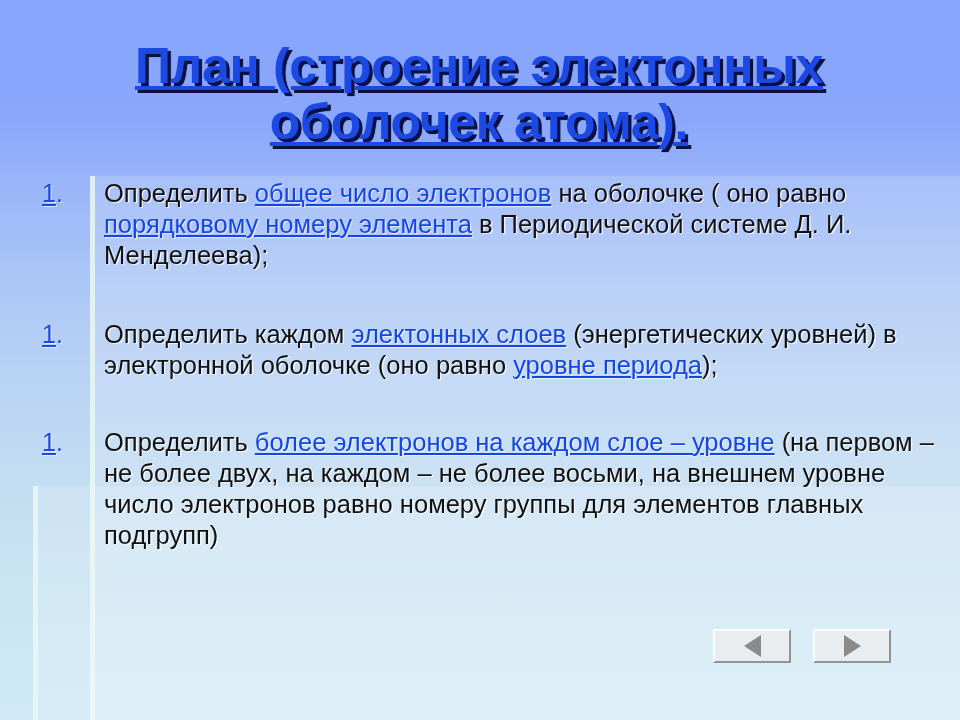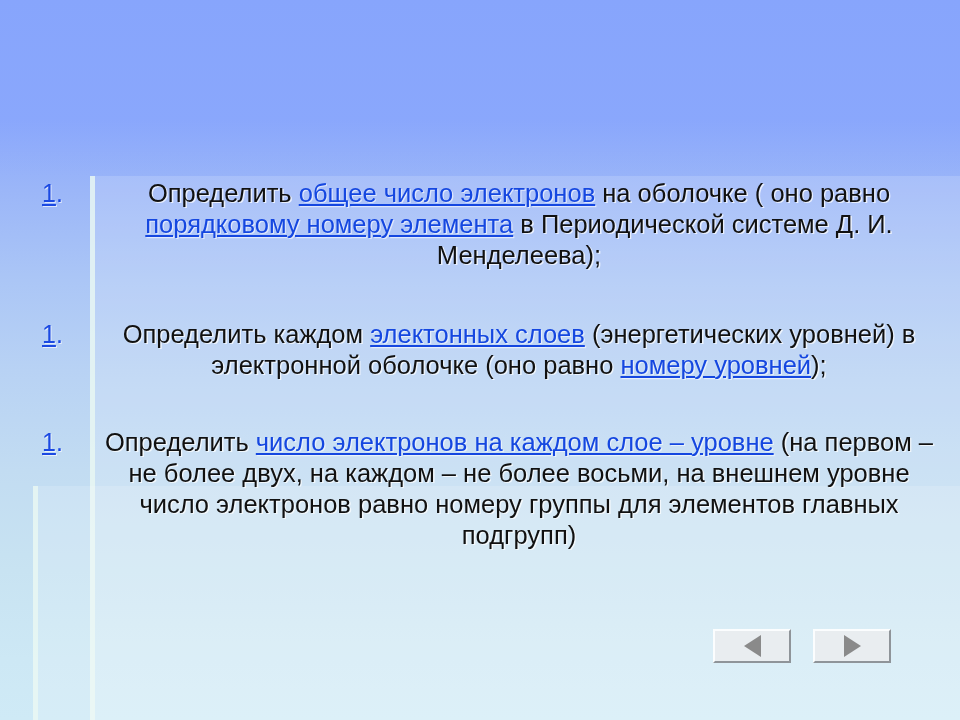--- a/index.html
+++ b/index.html
@@ -112,21 +112,20 @@
     font-size: 25px;
     line-height: 1.215;
     padding-left: 8px;
     box-sizing: border-box;
     text-shadow: 1px 1px 0 rgba(255,255,255,0.65);
   }
   .item-num u { text-decoration: underline; }
   .item-body {
     flex: 1 1 auto;
     padding-left: 12px;
-    text-align: center;
   }
   .gap-1 { height: 48px; }
   .gap-2 { height: 46px; }
 
   .hl {
     color: #1547e0;
     text-decoration: underline;
     text-underline-offset: 2px;
     text-decoration-thickness: 1.6px;
     text-shadow: 1.2px 1.2px 0 rgba(255,255,255,0.6);
@@ -165,40 +164,42 @@
 </head>
 <body>
 
 <div class="slide">
 
   <div class="bg-top-wash"></div>
 
   <div class="panel panel-main"></div>
   <div class="panel panel-sub"></div>
 
+  <div class="title">План (строение электонных
+оболочек атома).</div>
 
   <div class="list">
 
     <div class="item">
       <div class="item-num"><u>1</u><span>.</span></div>
       <div class="item-body"><span>Определить </span><span class="hl">общее число электронов</span><span> на оболочке ( оно равно </span><span class="hl">порядковому номеру элемента</span><span> в Периодической системе Д. И. Менделеева);</span></div>
     </div>
 
     <div class="gap-1"></div>
 
     <div class="item">
       <div class="item-num"><u>1</u><span>.</span></div>
-      <div class="item-body"><span>Определить каждом </span><span class="hl">электонных слоев</span><span> (энергетических уровней) в электронной оболочке (оно равно </span><span class="hl">номеру уровней</span><span>);</span></div>
+      <div class="item-body"><span>Определить каждом </span><span class="hl">электонных слоев</span><span> (энергетических уровней) в электронной оболочке (оно равно </span><span class="hl">уровне периода</span><span>);</span></div>
     </div>
 
     <div class="gap-2"></div>
 
     <div class="item">
       <div class="item-num"><u>1</u><span>.</span></div>
-      <div class="item-body"><span>Определить </span><span class="hl">число электронов на каждом слое – уровне</span><span> (на первом – не более двух, на каждом – не более восьми, на внешнем уровне число электронов равно номеру группы для элементов главных подгрупп)</span></div>
+      <div class="item-body"><span>Определить </span><span class="hl">более электронов на каждом слое – уровне</span><span> (на первом – не более двух, на каждом – не более восьми, на внешнем уровне число электронов равно номеру группы для элементов главных подгрупп)</span></div>
     </div>
 
   </div>
 
   <div class="navbar">
     <div class="navbtn">
       <span class="tri tri-left"></span>
     </div>
     <div class="navbtn">
       <span class="tri tri-right"></span>

